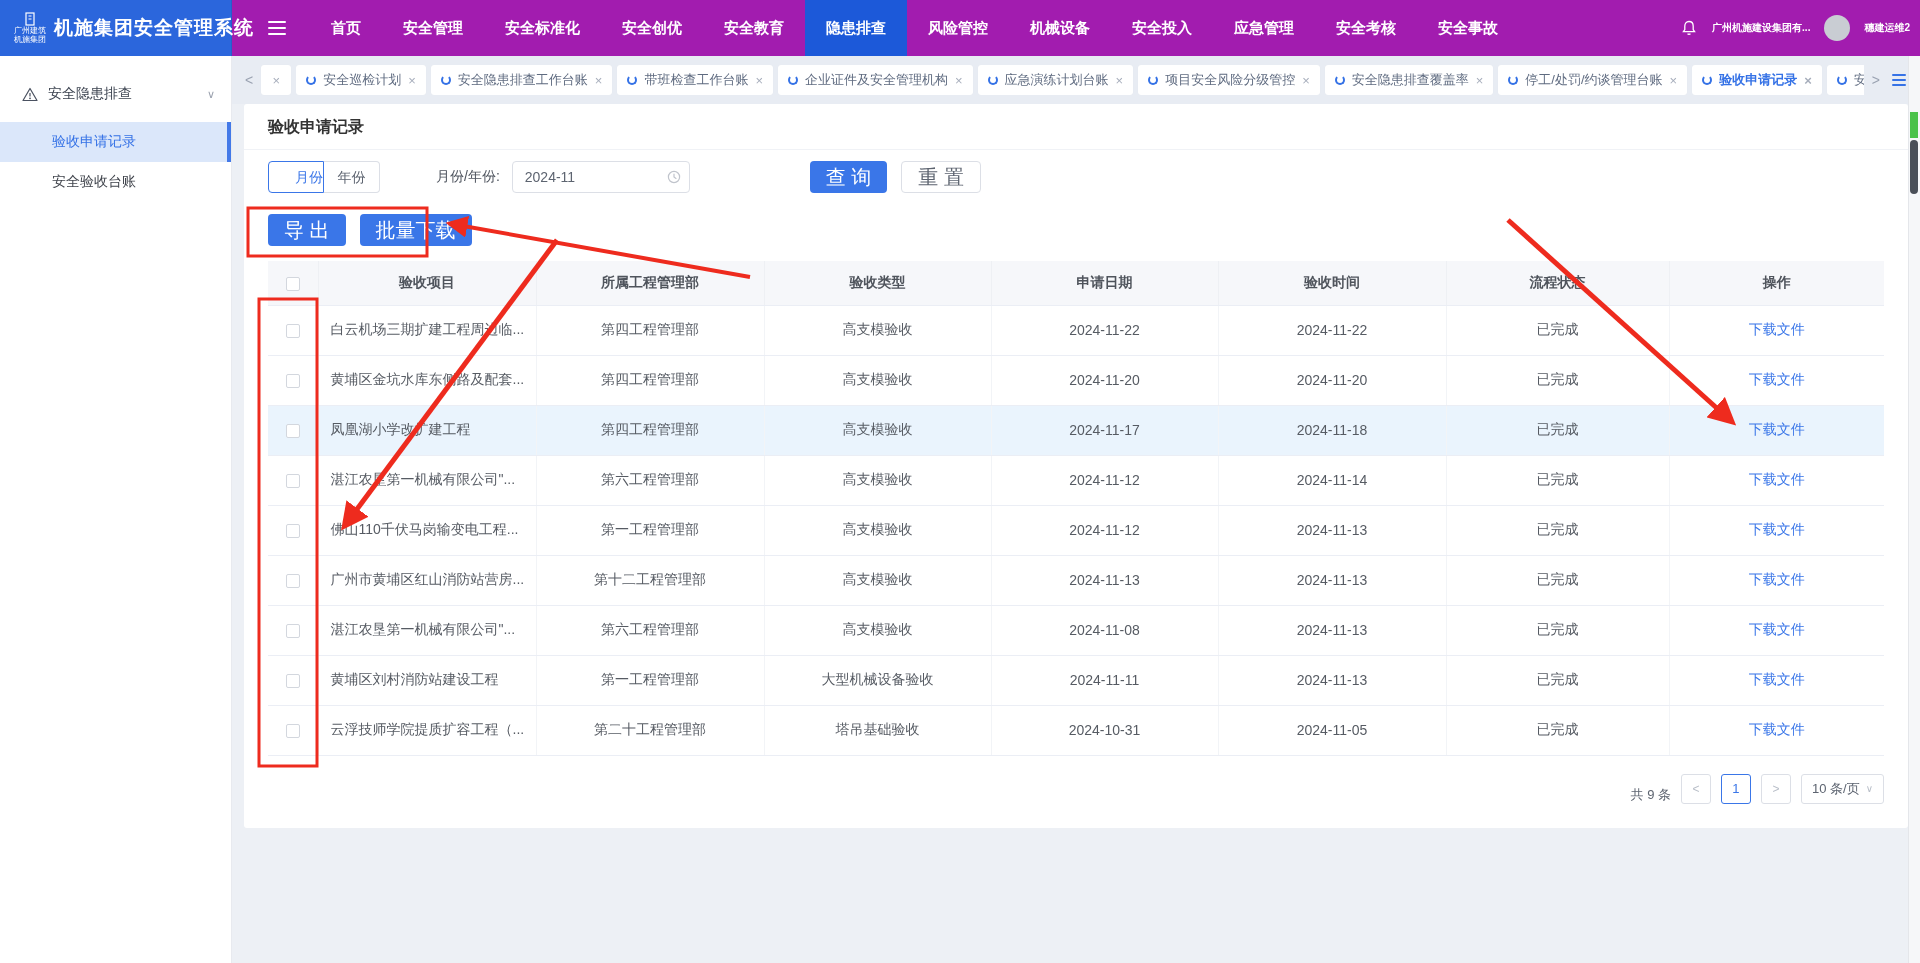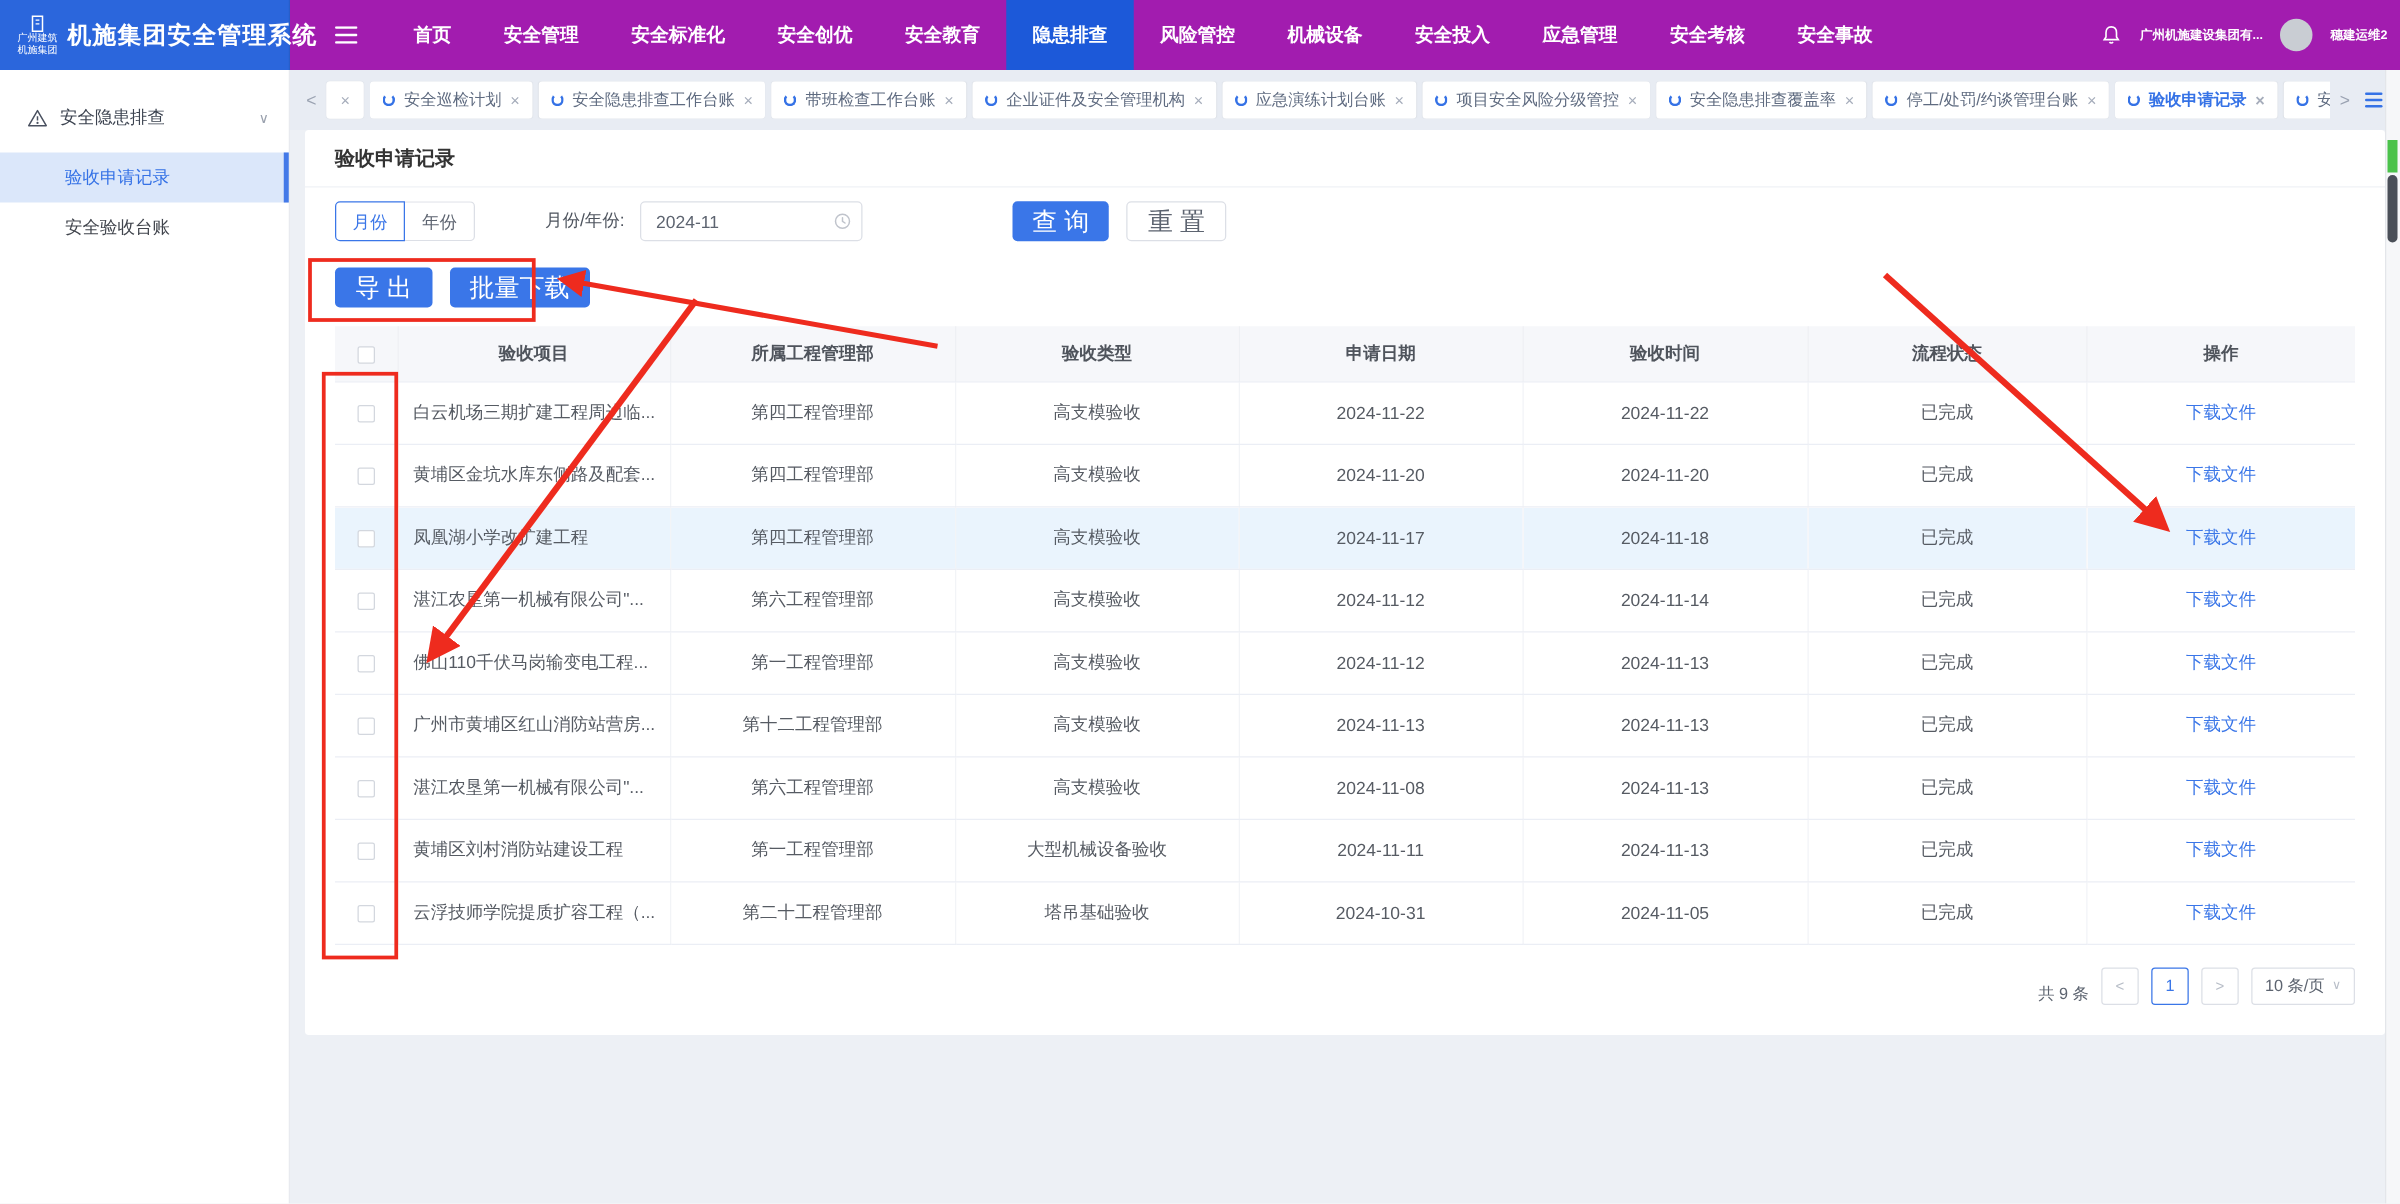--- a/index.html
+++ b/index.html
@@ -45,21 +45,21 @@
   .tbar-ico i{display:block;width:14px;height:2px;background:#3572e6;border-radius:1px;}
 
   
   .card{background:#fff;margin:0 12px;border-radius:3px;}
   .card-title{padding:13px 24px 11px;font-size:16px;font-weight:700;color:#333;border-bottom:1px solid #f0f2f6;}
   .filter-row{display:flex;align-items:center;margin:11px 24px 0;}
   .seg{display:flex;}
   .seg-btn{width:56px;height:32px;line-height:30px;text-align:center;font-size:14px;background:#fff;border:1px solid #dcdfe6;color:#5d6470;cursor:pointer;position:relative;}
   .seg-btn:first-child{border-radius:4px 0 0 4px;}
   .seg-btn:last-child{border-radius:0 4px 4px 0;border-left:none;}
-  .seg-btn.active{border:1px solid #3a76e8;color:#3a76e8;z-index:1;}
+  .seg-btn.active{border:1px solid #3a76e8;color:#3a76e8;z-index:1;text-align:right;}
   .f-label{margin-left:56px;font-size:14px;color:#4e545e;white-space:nowrap;}
   .date-wrap{position:relative;margin-left:12px;}
   .date-input{width:178px;height:32px;border:1px solid #dcdfe6;border-radius:4px;padding:0 30px 0 12px;font-size:14px;color:#5d6470;font-family:inherit;background:#fff;outline:none;}
   .clock{position:absolute;right:9px;top:9px;display:flex;}
   .btn{height:32px;padding:0 16px;border-radius:4px;font-size:20px;border:none;cursor:pointer;font-family:inherit;white-space:nowrap;}
   .btn-primary{background:#3a76e8;color:#fff;}
   .btn-plain{background:#fff;border:1px solid #dcdfe6;color:#5d6470;}
   .f-search{margin-left:120px;}
   .f-reset{margin-left:14px;}
   .action-row{display:flex;gap:14px;margin:21px 24px 0;}

